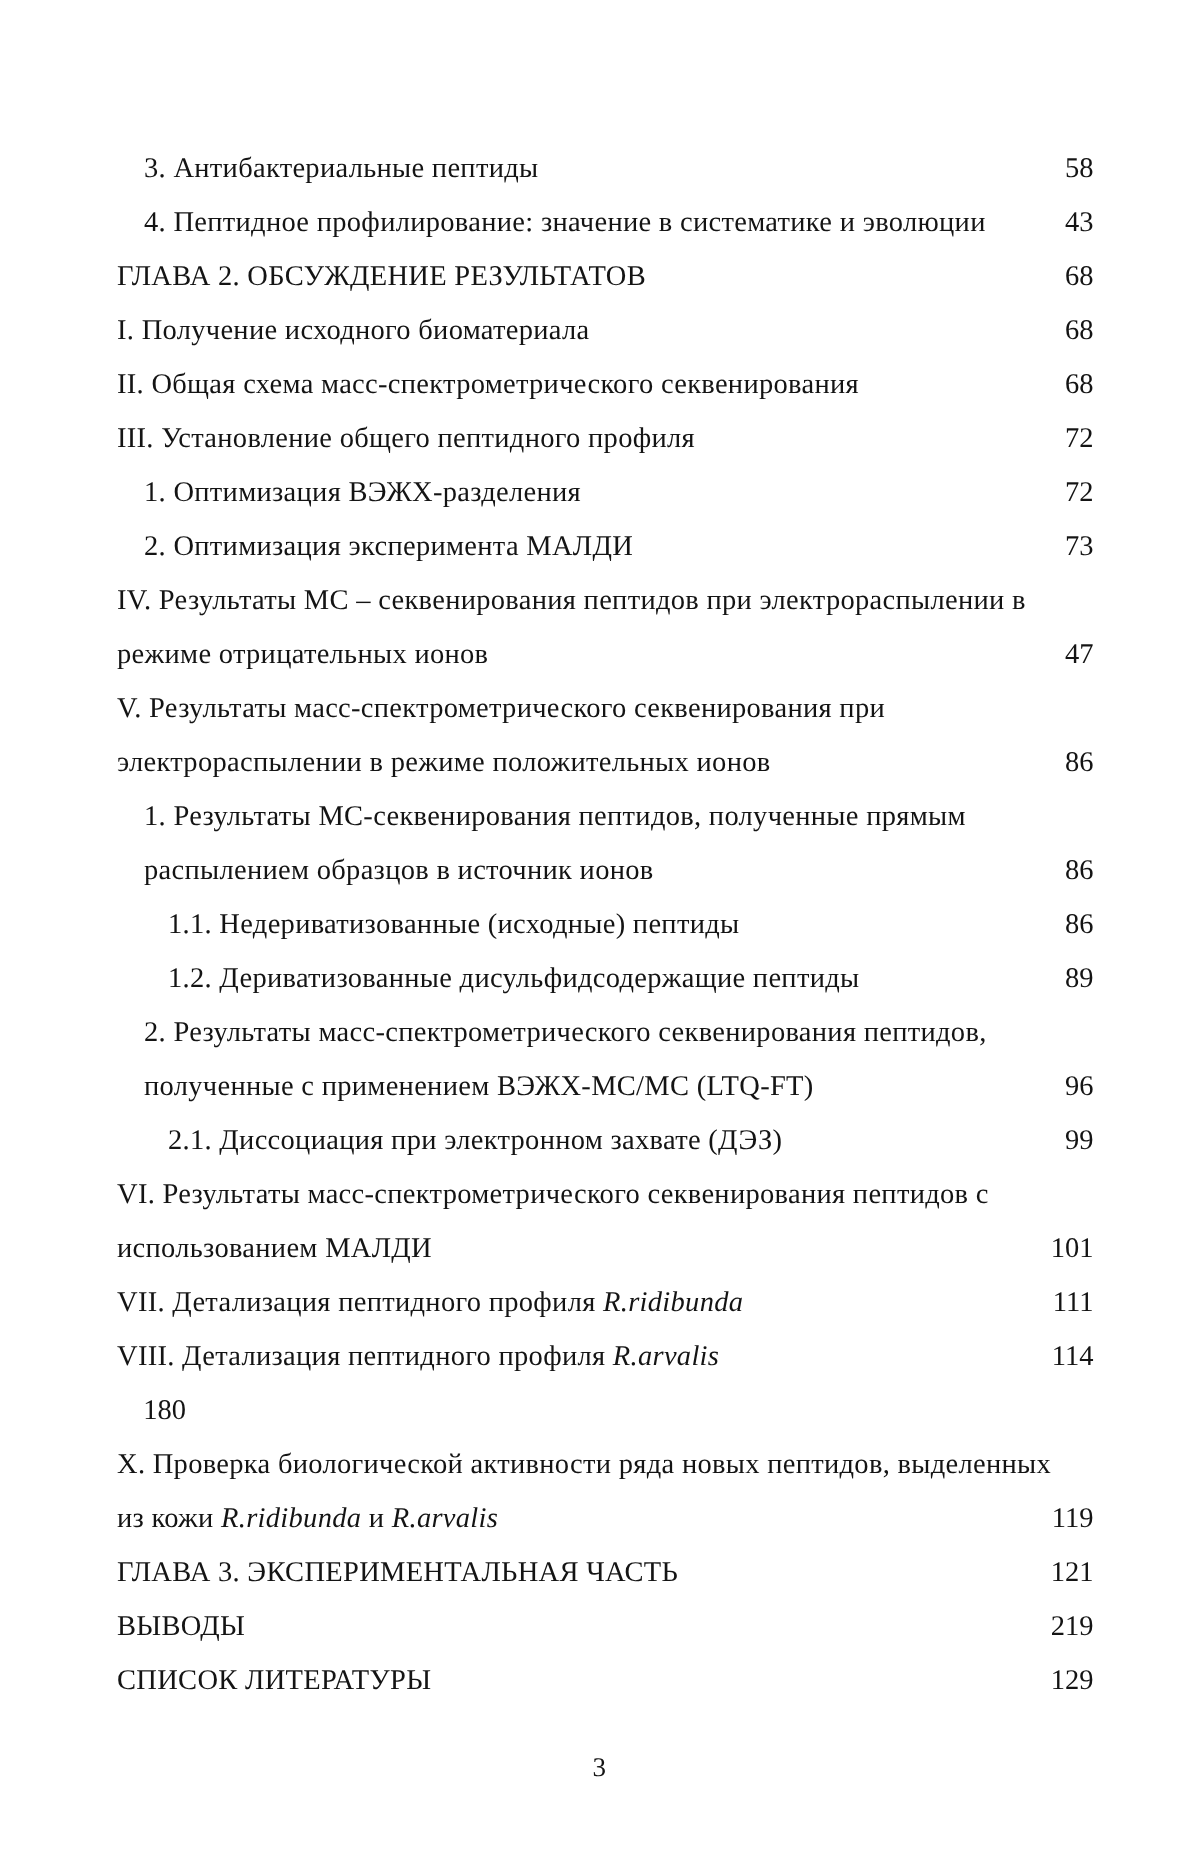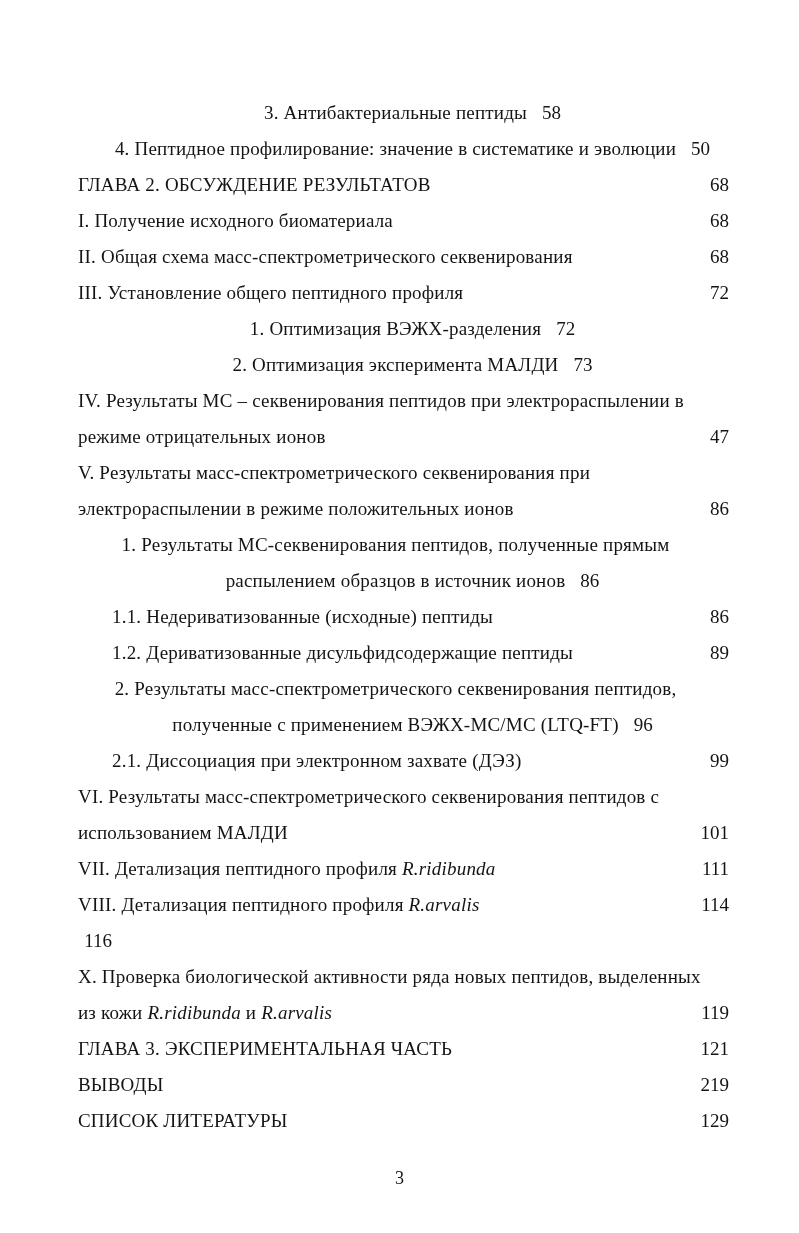--- a/index.html
+++ b/index.html
@@ -31,26 +31,27 @@
     font-size: 19px;
   }
   .toc-row .entry-text {
     white-space: nowrap;
     letter-spacing: 0.2px;
   }
   .toc-row.bold {
     font-weight: 400;
   }
   .toc-row .page-num {
+    margin-left: 12px;
     text-align: right;
     min-width: 34px;
     white-space: nowrap;
   }
   .indent-0 { padding-left: 0; }
-  .indent-1 { padding-left: 18px; justify-content: center; }
+  .indent-1 { padding-left: 18px; }
   .indent-2 { padding-left: 34px; align-items: center; }
   .seg-italic { font-style: italic; }
   .footer {
     position: absolute;
     top: 1166px;
     left: 0;
     right: 0;
     text-align: center;
     font-size: 18px;
     line-height: 24px;
@@ -61,21 +62,21 @@
 <body>
 
 <div class="page">
   <div class="toc" id="toc-list">
       <div class="toc-row indent-1">
         <span class="entry-text"><span class="">3. Антибактериальные пептиды</span></span>
         <span class="page-num">58</span>
       </div>
       <div class="toc-row indent-1">
         <span class="entry-text"><span class="">4. Пептидное профилирование: значение в систематике и эволюции</span></span>
-        <span class="page-num">50</span>
+        <span class="page-num">43</span>
       </div>
       <div class="toc-row indent-0 bold">
         <span class="entry-text"><span class="">ГЛАВА 2. ОБСУЖДЕНИЕ РЕЗУЛЬТАТОВ</span></span>
         <span class="page-num">68</span>
       </div>
       <div class="toc-row indent-0 bold">
         <span class="entry-text"><span class="">I. Получение исходного биоматериала</span></span>
         <span class="page-num">68</span>
       </div>
       <div class="toc-row indent-0 bold">
@@ -148,21 +149,21 @@
       </div>
       <div class="toc-row indent-0 bold">
         <span class="entry-text"><span class="">VII. Детализация пептидного профиля </span><span class="seg-italic">R.ridibunda</span></span>
         <span class="page-num">111</span>
       </div>
       <div class="toc-row indent-0 bold">
         <span class="entry-text"><span class="">VIII. Детализация пептидного профиля </span><span class="seg-italic">R.arvalis</span></span>
         <span class="page-num">114</span>
       </div>
       <div class="toc-row indent-0 bold">
-        <span class="page-num">116</span>
+        <span class="page-num">180</span>
       </div>
       <div class="toc-row indent-0 bold">
         <span class="entry-text"><span class="">X. Проверка биологической активности ряда новых пептидов, выделенных</span></span>
         <span class="page-num"></span>
       </div>
       <div class="toc-row indent-0 bold">
         <span class="entry-text"><span class="">из кожи </span><span class="seg-italic">R.ridibunda</span><span class=""> и </span><span class="seg-italic">R.arvalis</span></span>
         <span class="page-num">119</span>
       </div>
       <div class="toc-row indent-0 bold">

